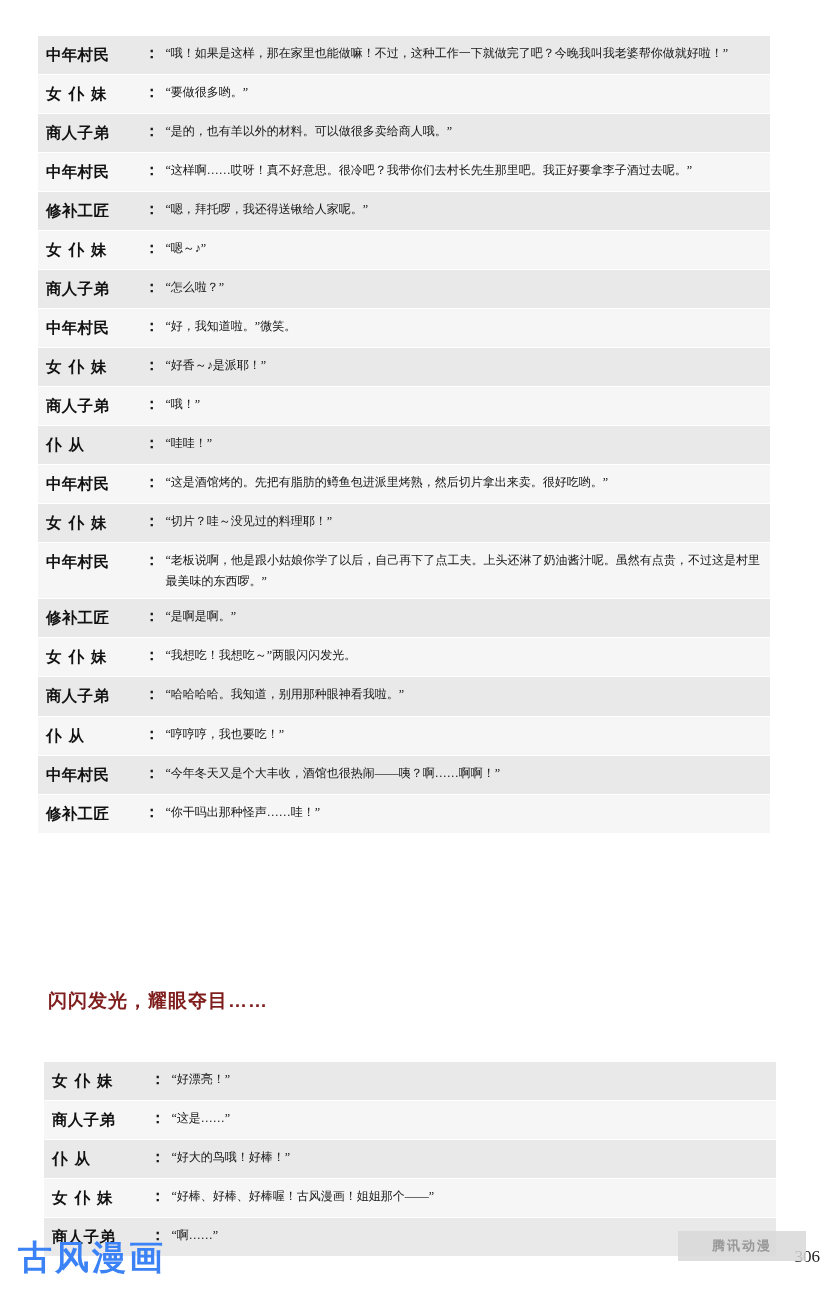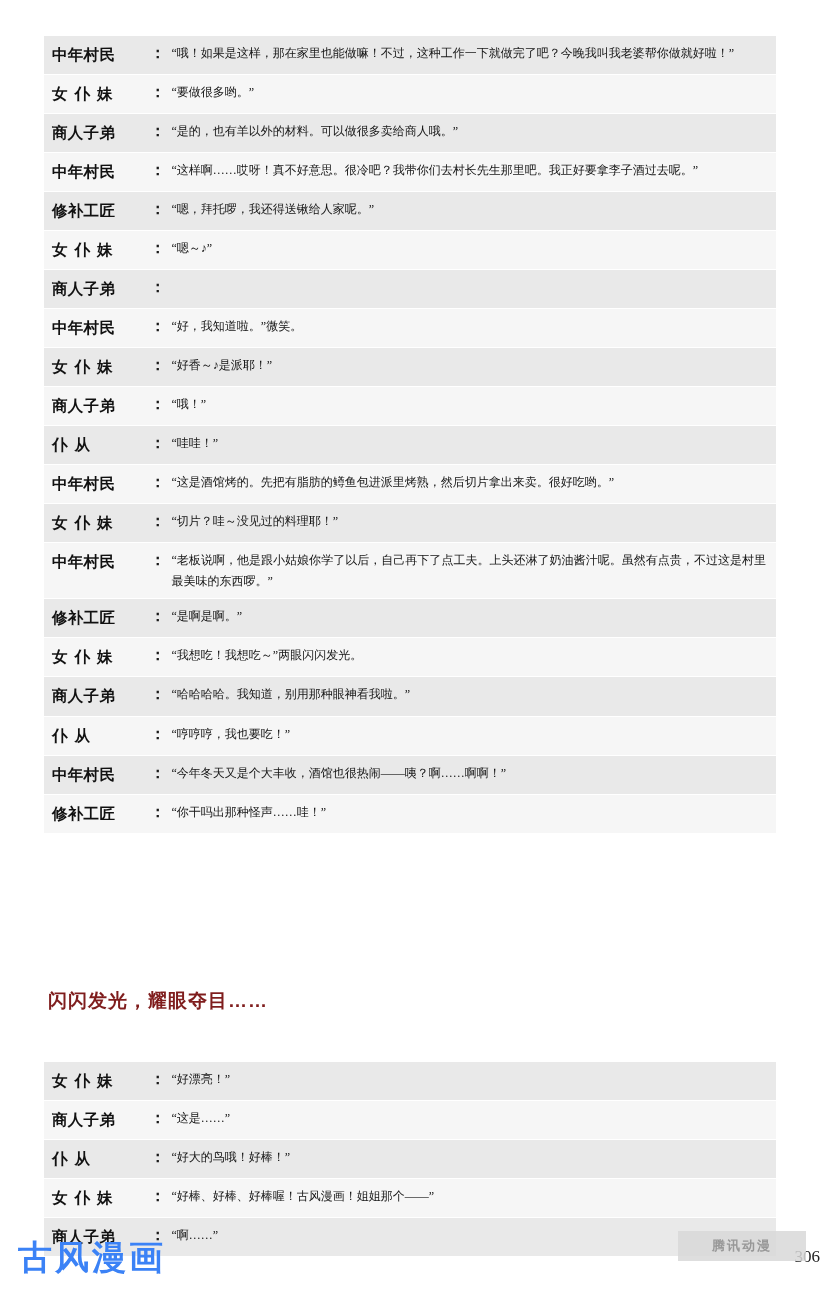--- a/index.html
+++ b/index.html
@@ -16,21 +16,21 @@
     overflow: hidden;
   }
   .page {
     position: absolute;
     left: 0; top: 0;
     width: 820px;
     height: 1291px;
   }
   .dialogue-table {
     position: absolute;
-    left: 44px;
+    left: 38px;
     top: 36px;
     width: 732px;
     border-collapse: collapse;
   }
   .dialogue-table2 {
     position: absolute;
     left: 44px;
     top: 1062px;
     width: 732px;
     border-collapse: collapse;
@@ -159,20 +159,21 @@
         <div class="line">“嗯，拜托啰，我还得送锹给人家呢。”</div>
       </div>
       <div class="row shade-b">
         <div class="speaker"><span class="spaced">女仆妹</span></div>
         <div class="colon">：</div>
         <div class="line">“嗯～♪”</div>
       </div>
       <div class="row shade-a">
         <div class="speaker">商人子弟</div>
         <div class="colon">：</div>
+        <div class="line">“怎么啦？”</div>
       </div>
       <div class="row shade-b">
         <div class="speaker">中年村民</div>
         <div class="colon">：</div>
         <div class="line">“好，我知道啦。”<b>微笑</b>。</div>
       </div>
       <div class="row shade-a">
         <div class="speaker"><span class="spaced">女仆妹</span></div>
         <div class="colon">：</div>
         <div class="line">“好香～♪是派耶！”</div>

